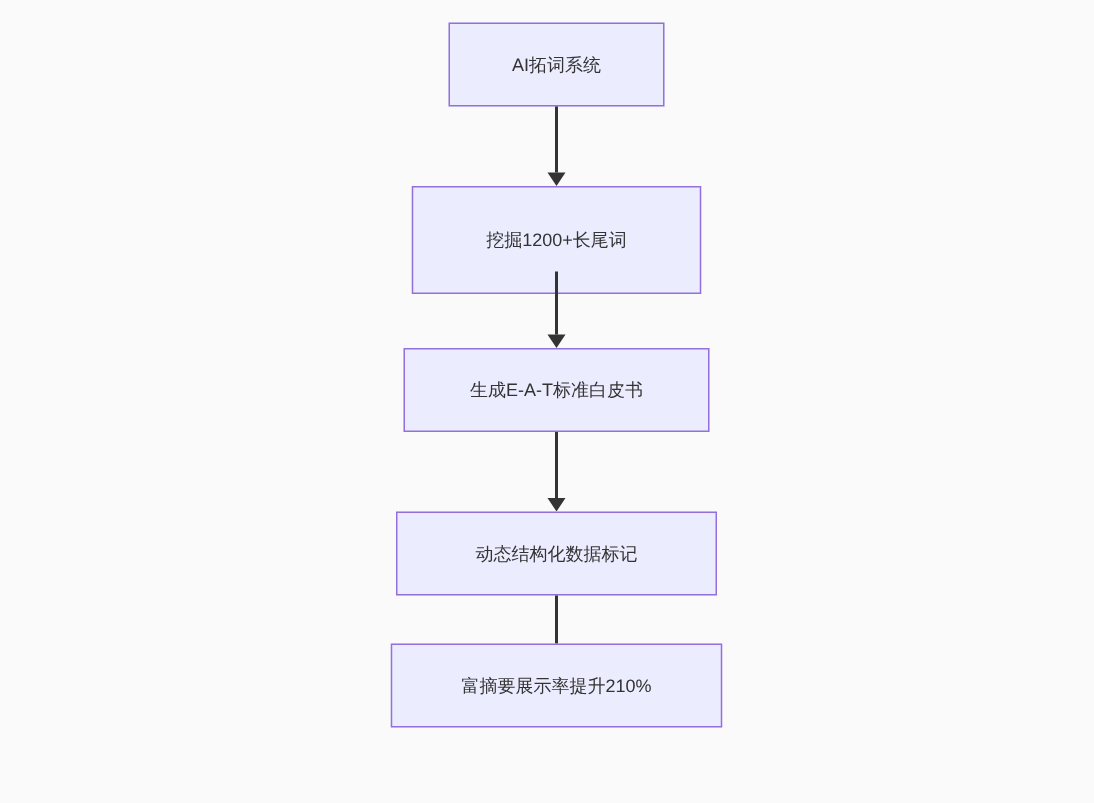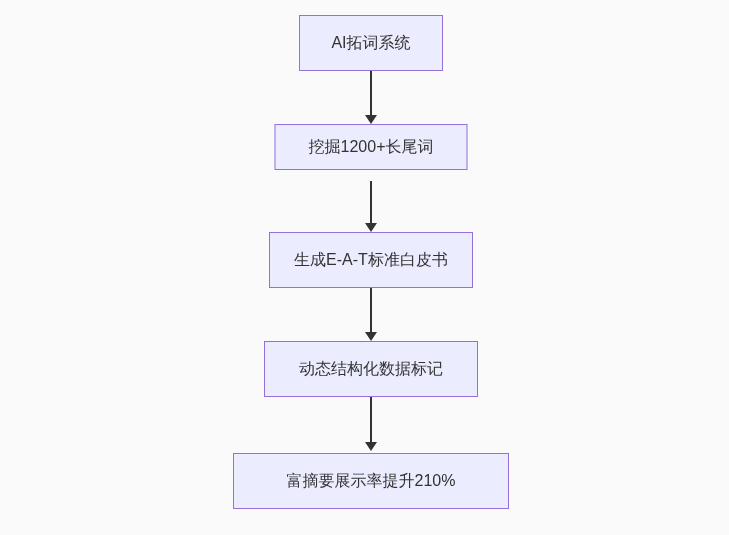--- a/index.html
+++ b/index.html
@@ -16,21 +16,21 @@
     background: var(--bg, #fafafa);
   }
   .flow-node {
     position: absolute;
     left: 371px;
     transform: translateX(-50%);
     height: 56px;
     background: var(--node-fill, #ECECFF);
     border: 1.5px solid var(--node-border, #9370DB);
     color: var(--text, #333333);
-    font-size: 16px;
+    font-size: 12px;
     display: flex;
     align-items: center;
     justify-content: center;
     white-space: nowrap;
     text-align: center;
   }
   .edge {
     position: absolute;
     left: 371px;
     transform: translateX(-50%);
@@ -57,36 +57,36 @@
 
 <div class="canvas">
 
   <div class="flow-node" style="top:15px;  width:144px;">AI拓词系统</div>
 
   <div class="edge" style="top:71px; height:53px;">
     <div class="edge-line"></div>
     <div class="edge-arrowhead"></div>
   </div>
 
-  <div class="flow-node" style="top:124px; width:193px; height:46px;">挖掘1200+长尾词</div>
+  <div class="flow-node" style="top:124px; width:193px; height:72px;">挖掘1200+长尾词</div>
 
   <div class="edge" style="top:181px; height:51px;">
     <div class="edge-line"></div>
     <div class="edge-arrowhead"></div>
   </div>
 
   <div class="flow-node" style="top:232px; width:204px;">生成E-A-T标准白皮书</div>
 
   <div class="edge" style="top:288px; height:53px;">
     <div class="edge-line"></div>
     <div class="edge-arrowhead"></div>
   </div>
 
   <div class="flow-node" style="top:341px; width:214px;text-align:right;">动态结构化数据标记</div>
 
   <div class="edge" style="top:397px; height:54px;">
     <div class="edge-line"></div>
     <div class="edge-arrowhead"></div>
   </div>
 
-  <div class="flow-node" style="top:453px; width:276px;">富摘要展示率提升210%</div>
+  <div class="flow-node" style="top:429px; width:221px;">富摘要展示率提升210%</div>
 
 </div>
 
 </body></html>

